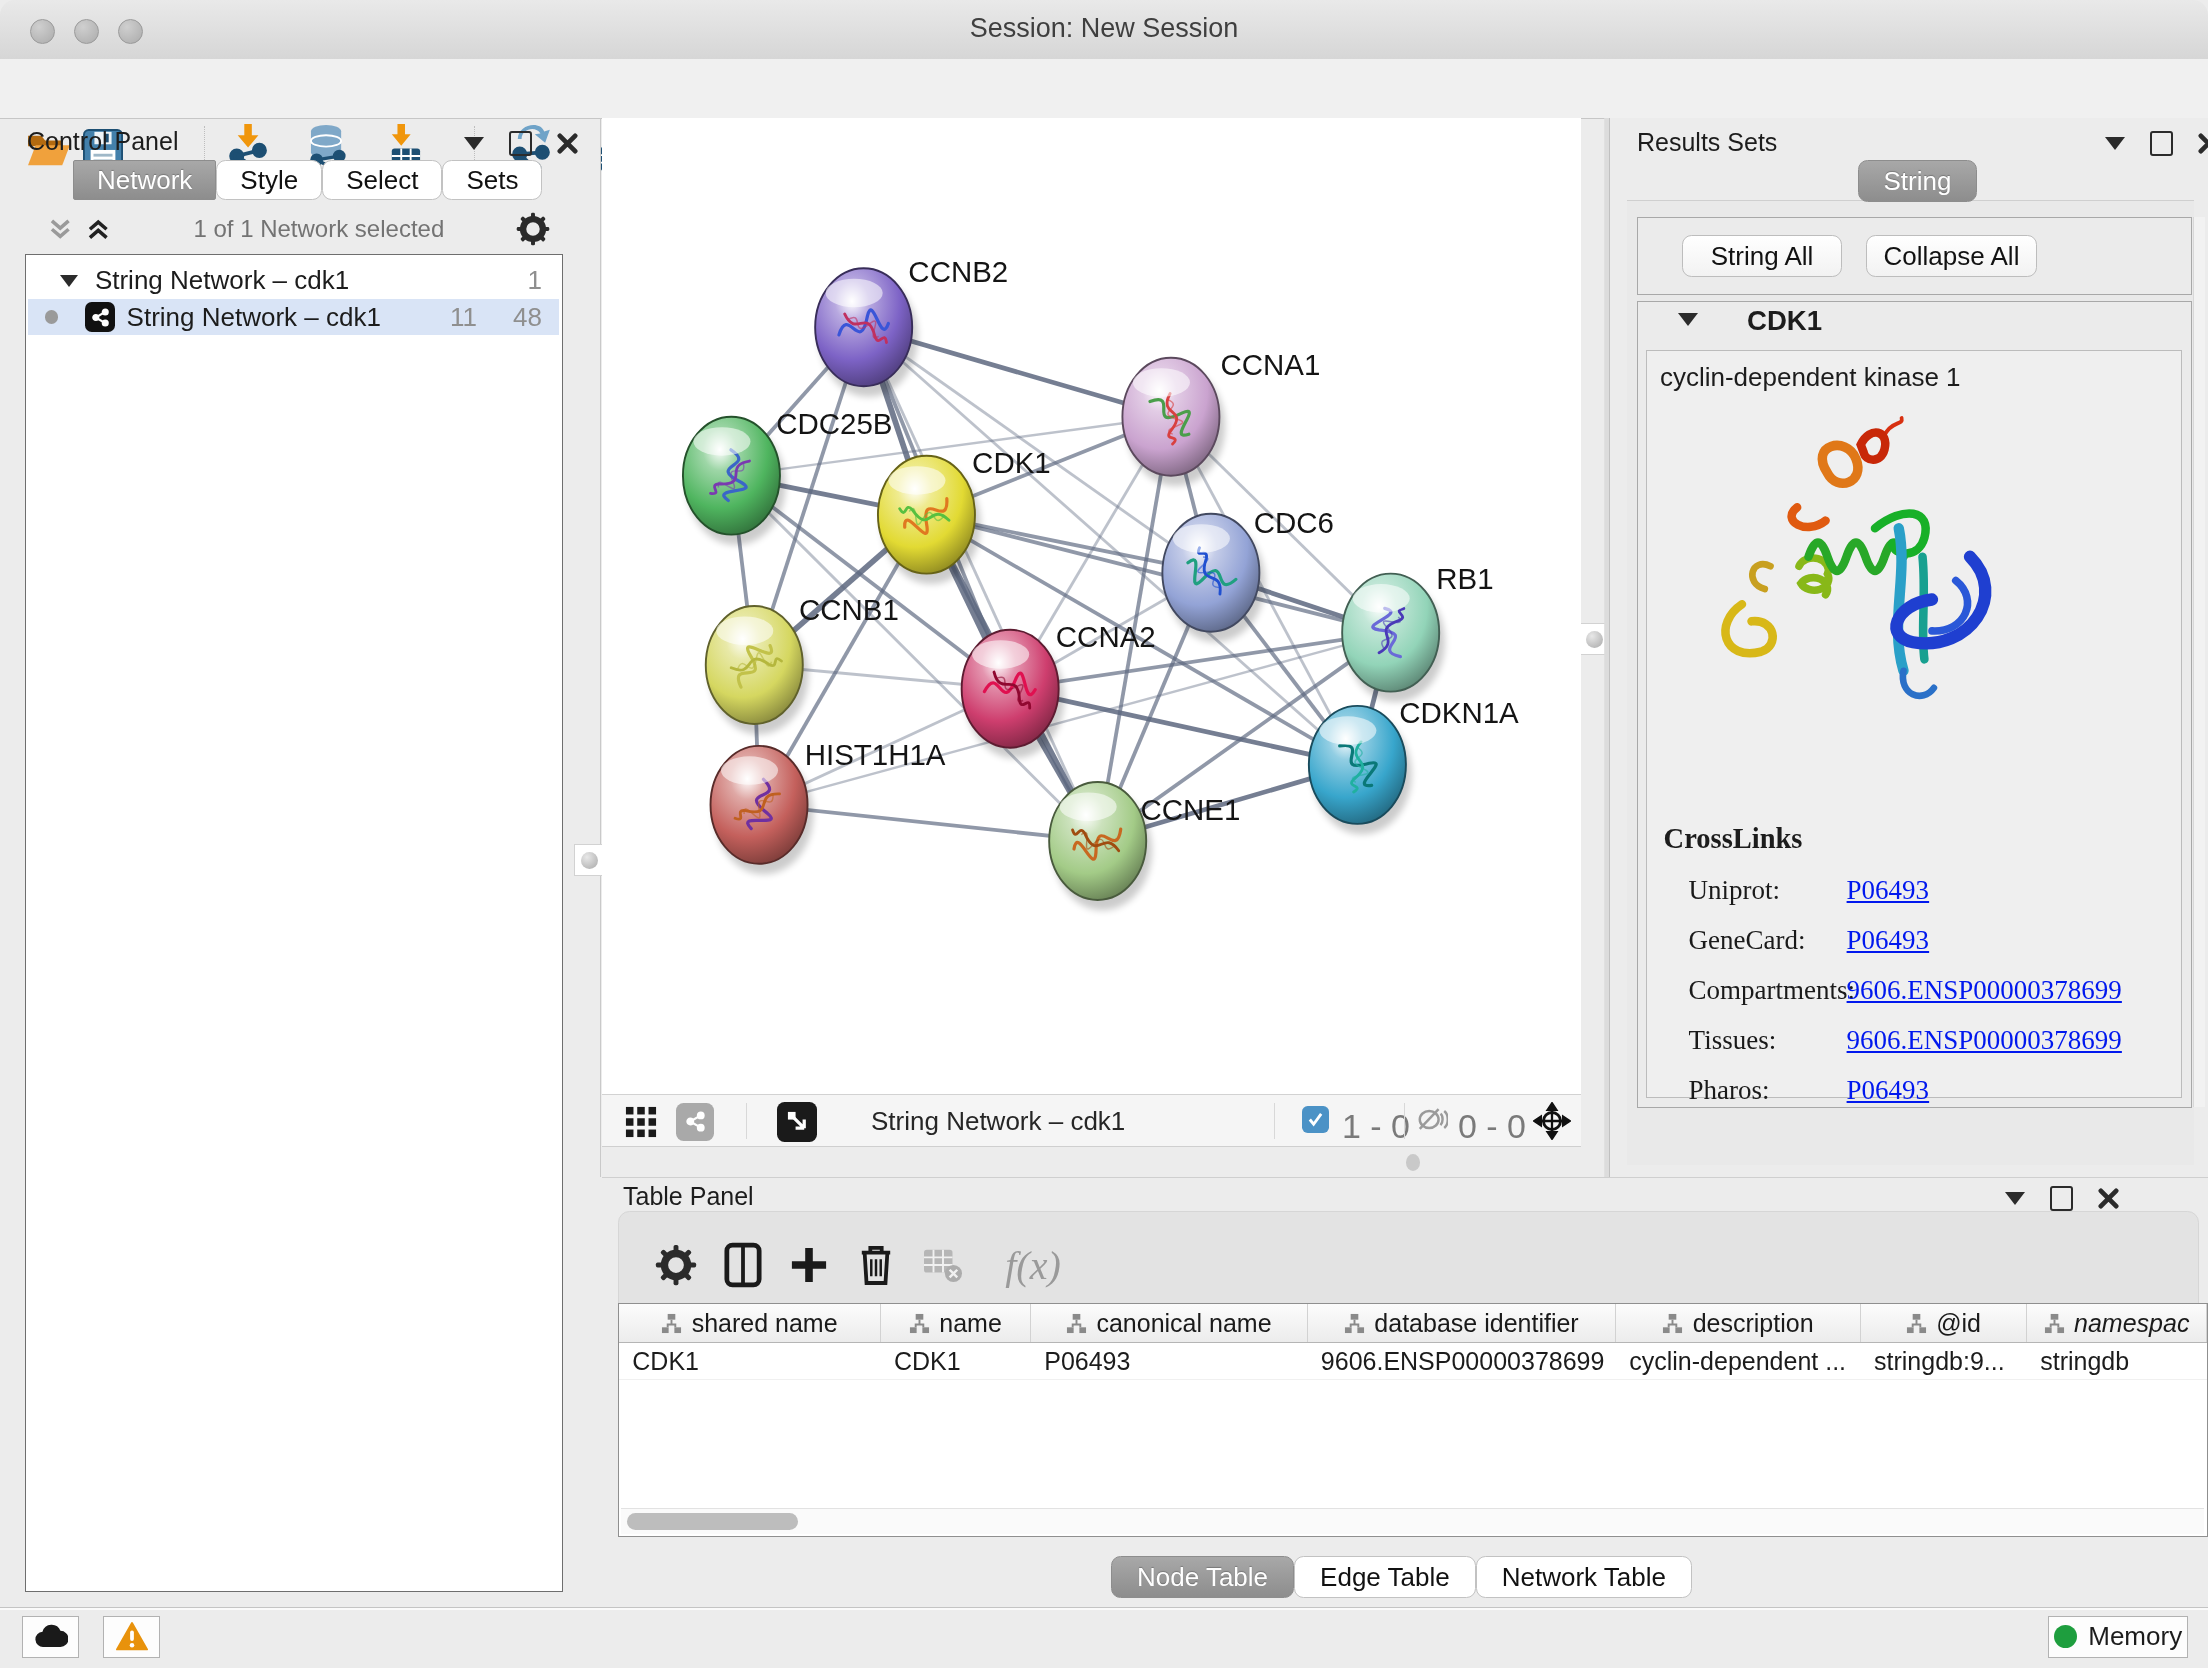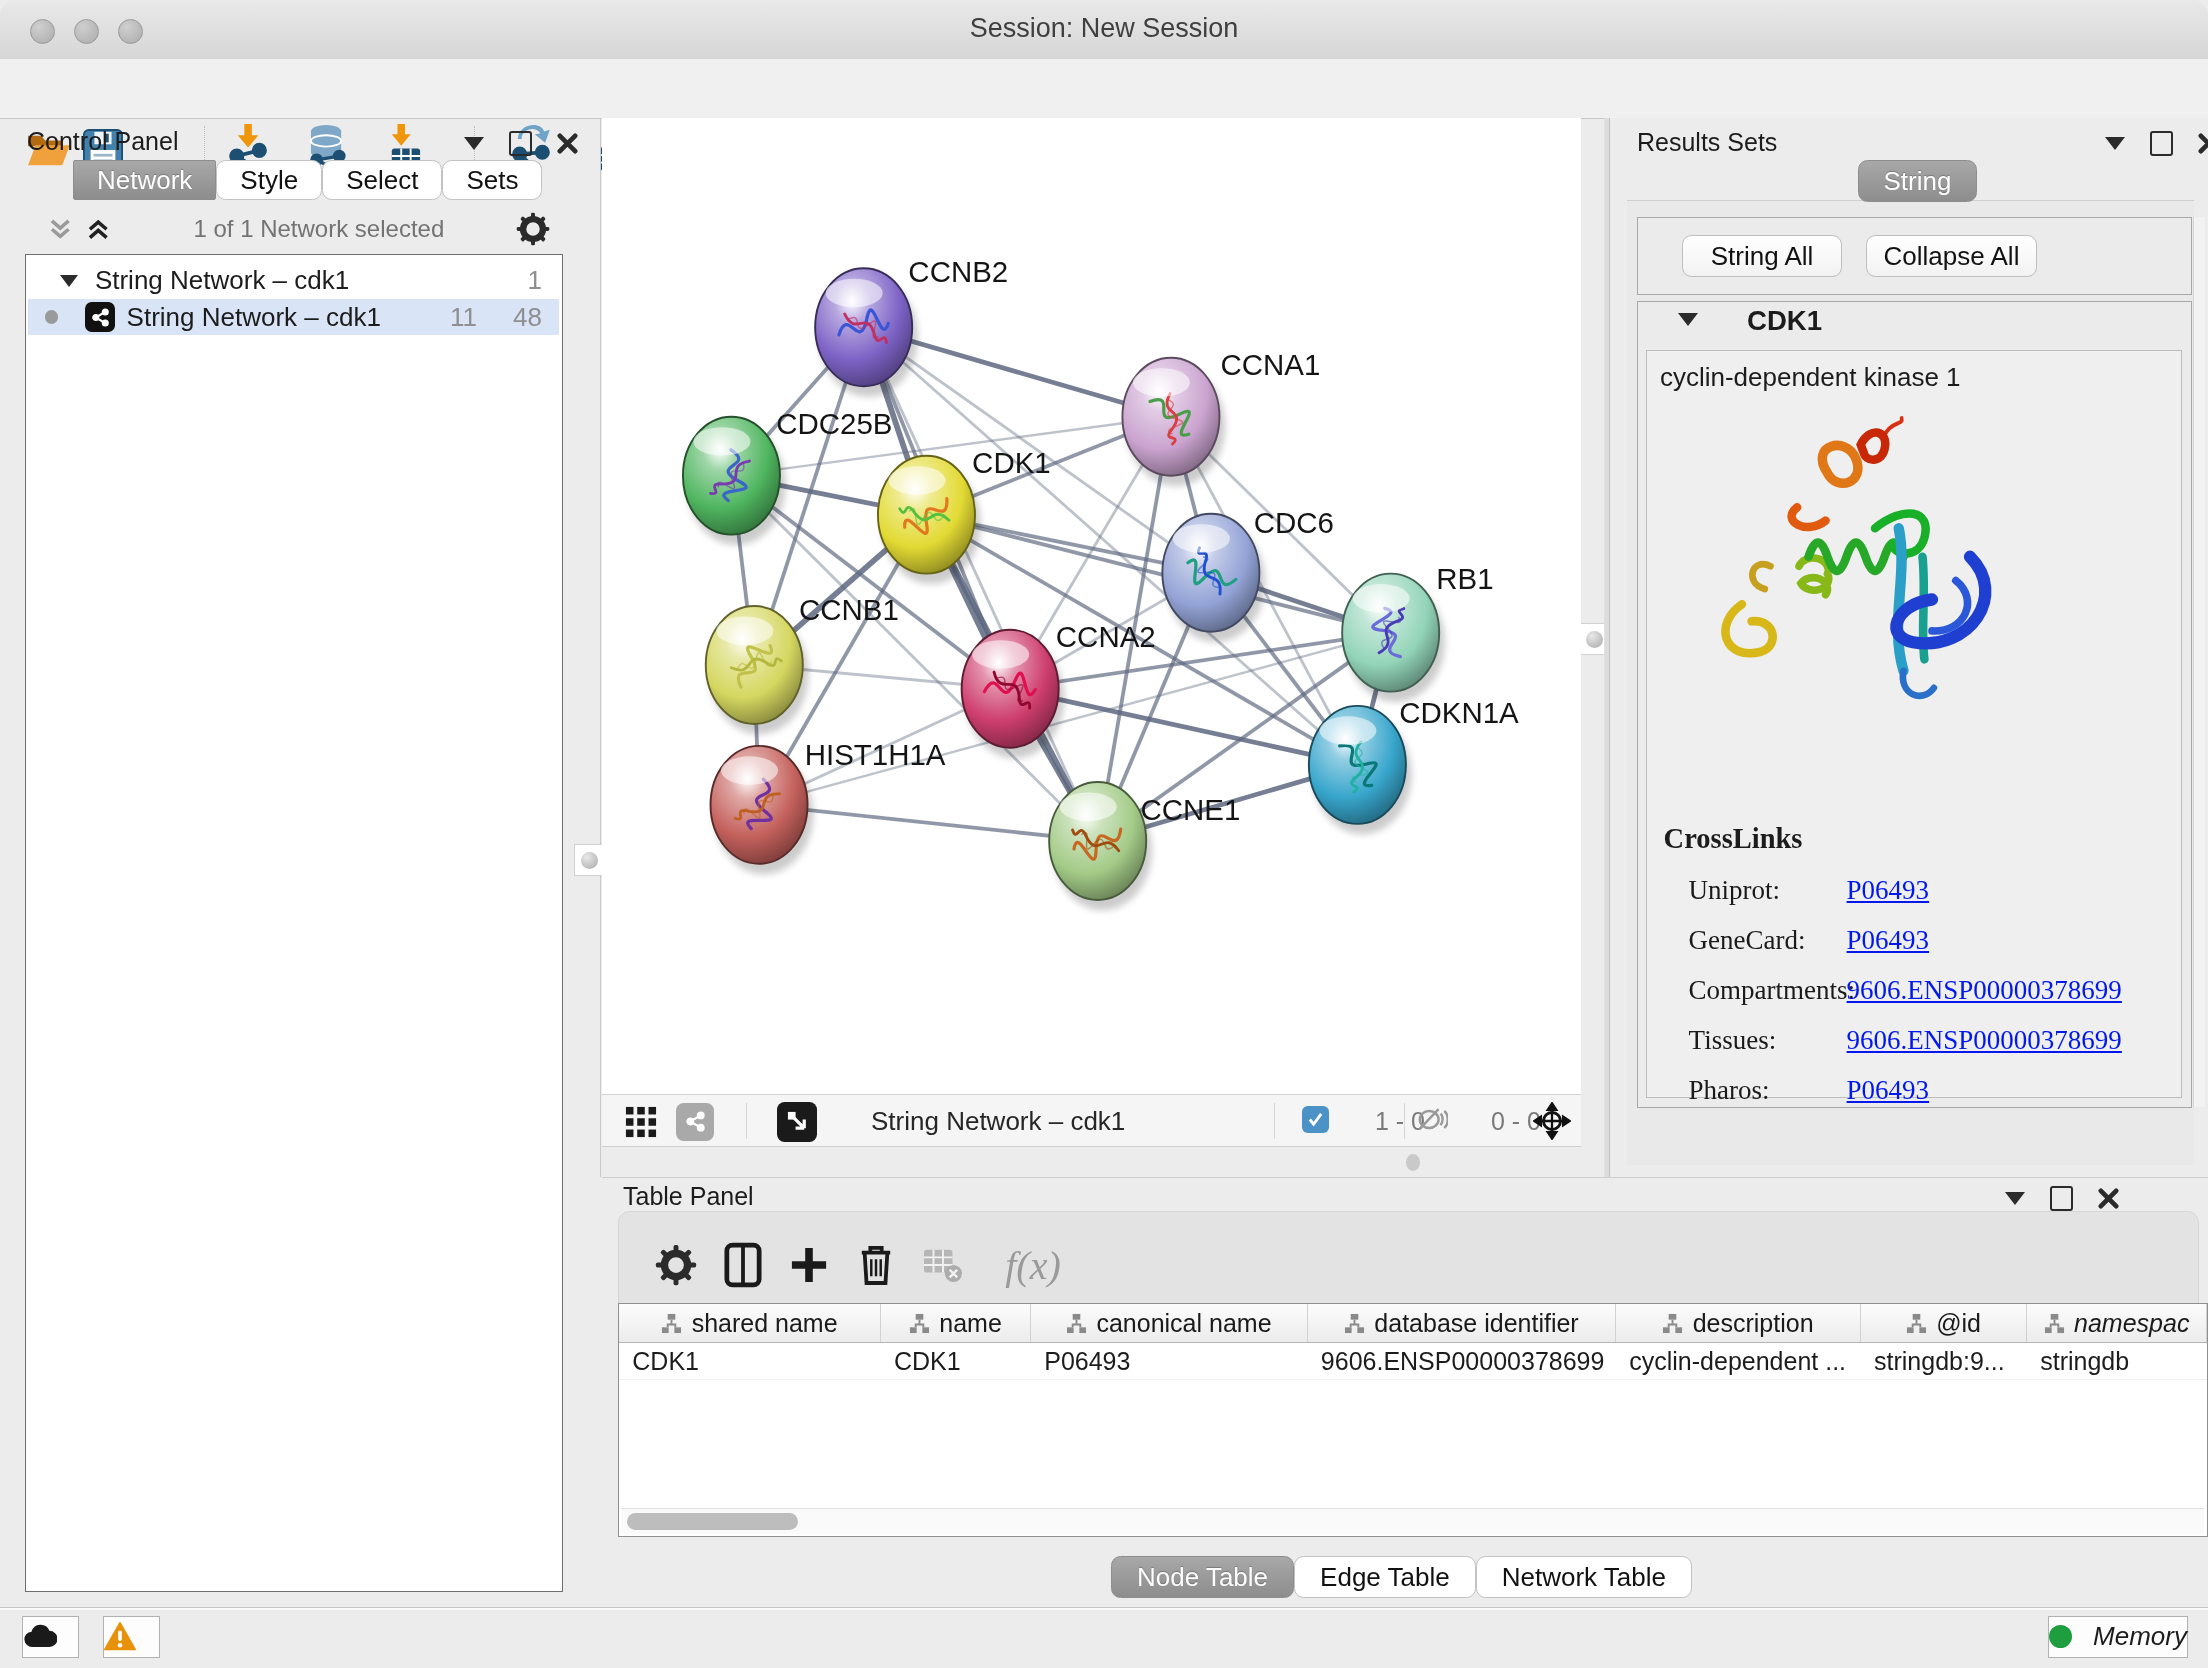--- a/index.html
+++ b/index.html
@@ -55,26 +55,26 @@
   .thead{display:flex;height:38px;background:linear-gradient(#fcfcfc,#ececec);border-bottom:1.9px solid #b5b5b5;}
   .th{display:flex;align-items:center;justify-content:center;gap:9.5px;font-size:25px;color:#1a1a1a;border-right:1.9px solid #d2d2d2;box-sizing:border-box;overflow:hidden;white-space:nowrap;}
   .trow{display:flex;height:36px;border-bottom:1px solid #f0f0f0;}
   .td{font-size:25px;padding-left:13.3px;display:flex;align-items:center;box-sizing:border-box;overflow:hidden;white-space:nowrap;}
   .hscroll{position:absolute;left:1.9px;bottom:1.9px;width:1583px;height:25px;background:#fafafa;border-top:1px solid #e2e2e2;}
   .hthumb{position:absolute;left:5.7px;top:3.8px;width:171px;height:17px;border-radius:8.6px;background:#bdbdbd;}
   .btabs{position:absolute;left:509px;top:378px;display:flex;}
   .btab{min-width:162px;padding:0 25px;border-radius:9.5px;height:42px;}
   
   .statusbar{position:absolute;left:0;top:1607px;width:2208px;height:61px;background:#ececec;border-top:1.9px solid #c4c4c4;box-shadow:inset 0 1.9px 0 #fafafa;}
-  .sbtn{position:absolute;top:7.6px;height:42px;background:#fdfdfd;border:1.9px solid #b2b2b2;display:flex;align-items:center;justify-content:space-between;box-sizing:border-box;font-style:italic;}
+  .sbtn{position:absolute;top:7.6px;height:42px;background:#fdfdfd;border:1.9px solid #b2b2b2;display:flex;align-items:center;justify-content:center;box-sizing:border-box;}
   .knob{position:absolute;width:28.5px;height:30px;background:#fff;border:1px solid #d2d2d2;display:flex;align-items:center;justify-content:center;}
   .knob i{width:17px;height:17px;border-radius:50%;background:radial-gradient(circle at 35% 30%,#e8e8e8,#a8a8a8);display:block;}
   .divline{position:absolute;border-left:1px solid #c9c9c9;}
   svg{display:block;}
-  .icon-label{font-size:25px;color:#7a7a7a;margin-left:33px;}
+  .icon-label{font-size:34px;color:#7a7a7a;}
 </style>
 </head>
 <body>
 
 <div class="window">
 
   <div class="titlebar">
     <div class="traffic">
       <span class="light"></span>
       <span class="light"></span>

